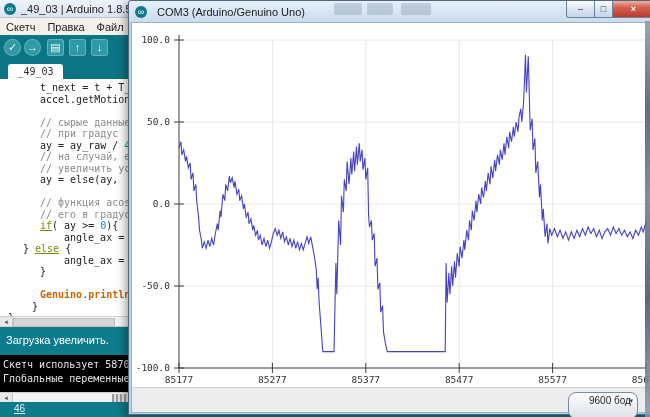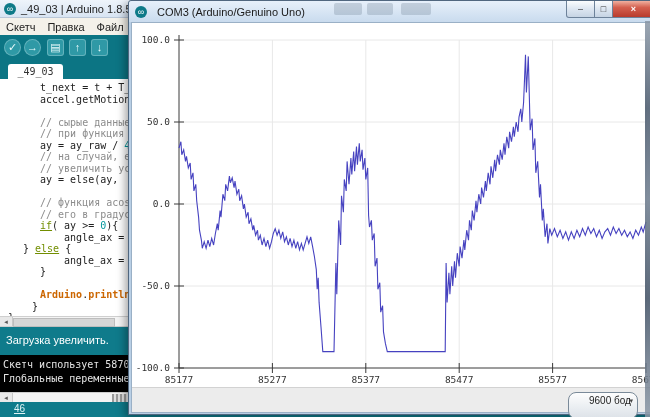--- a/index.html
+++ b/index.html
@@ -101,35 +101,35 @@
         <div class="tbtn square" style="left: 91px;">↓</div>
       </div>
     <div class="ide-tabstrip">
       <div class="ide-tab">_49_03</div>
     </div>
     <div class="ide-code" id="code-area">
         <div class="code-line" style="top: 3px; left: 40px;"><span class="tok-p">t_next = t + T_</span></div>
         <div class="code-line" style="top: 14.5px; left: 40px;"><span class="tok-p">accel.getMotion</span></div>
         <div class="code-line" style="top: 26px; left: 40px;"></div>
         <div class="code-line" style="top: 37.5px; left: 40px;"><span class="tok-c">// сырые данные</span></div>
-        <div class="code-line" style="top: 49px; left: 40px;"><span class="tok-c">// при функция </span></div>
+        <div class="code-line" style="top: 49px; left: 40px;"><span class="tok-c">// при градус </span></div>
         <div class="code-line" style="top: 60.5px; left: 40px;"><span class="tok-p">ay = ay_raw / </span><span class="tok-n">40</span></div>
         <div class="code-line" style="top: 72px; left: 40px;"><span class="tok-c">// на случай, е</span></div>
         <div class="code-line" style="top: 83.5px; left: 40px;"><span class="tok-c">// увеличить уск</span></div>
         <div class="code-line" style="top: 95px; left: 40px;"><span class="tok-p">ay = else(ay,</span></div>
         <div class="code-line" style="top: 106.5px; left: 40px;"></div>
         <div class="code-line" style="top: 118px; left: 40px;"><span class="tok-c">// функция acos</span></div>
         <div class="code-line" style="top: 129.5px; left: 40px;"><span class="tok-c">// его в градус</span></div>
         <div class="code-line" style="top: 141px; left: 40px;"><span class="tok-k">if</span><span class="tok-p">( ay &gt;= </span><span class="tok-n">0</span><span class="tok-p">){</span></div>
         <div class="code-line" style="top: 152.5px; left: 64px;"><span class="tok-p">angle_ax = </span><span class="tok-n">9</span></div>
         <div class="code-line" style="top: 164px; left: 23px;"><span class="tok-p">} </span><span class="tok-k">else</span><span class="tok-p"> {</span></div>
         <div class="code-line" style="top: 175.5px; left: 64px;"><span class="tok-p">angle_ax = </span><span class="tok-n">1</span></div>
         <div class="code-line" style="top: 187px; left: 40px;"><span class="tok-p">}</span></div>
         <div class="code-line" style="top: 198.5px; left: 40px;"></div>
-        <div class="code-line" style="top: 210px; left: 40px;"><span class="tok-o">Arduino</span><span class="tok-p">.</span><span class="tok-o">println</span><span class="tok-p">(</span></div>
+        <div class="code-line" style="top: 210px; left: 40px;"><span class="tok-o">Genuino</span><span class="tok-p">.</span><span class="tok-o">println</span><span class="tok-p">(</span></div>
         <div class="code-line" style="top: 221.5px; left: 32px;"><span class="tok-p">}</span></div>
         <div class="code-line" style="top: 233px; left: 8px;"><span class="tok-p">}</span></div>
       </div>
     <div class="hscroll" style="top:316px;">
       <span class="hs-arrow">◂</span>
       <span class="hs-thumb"></span>
     </div>
     <div class="ide-status">
       <span class="status-text">Загрузка увеличить.</span>
     </div>

